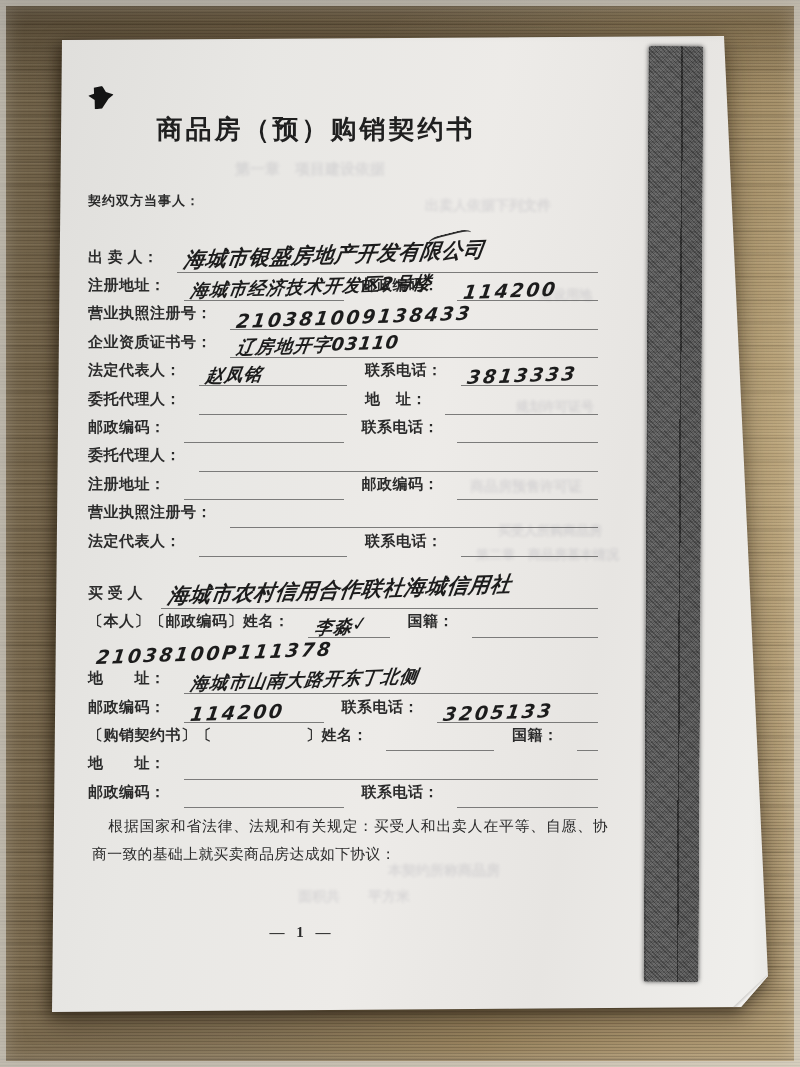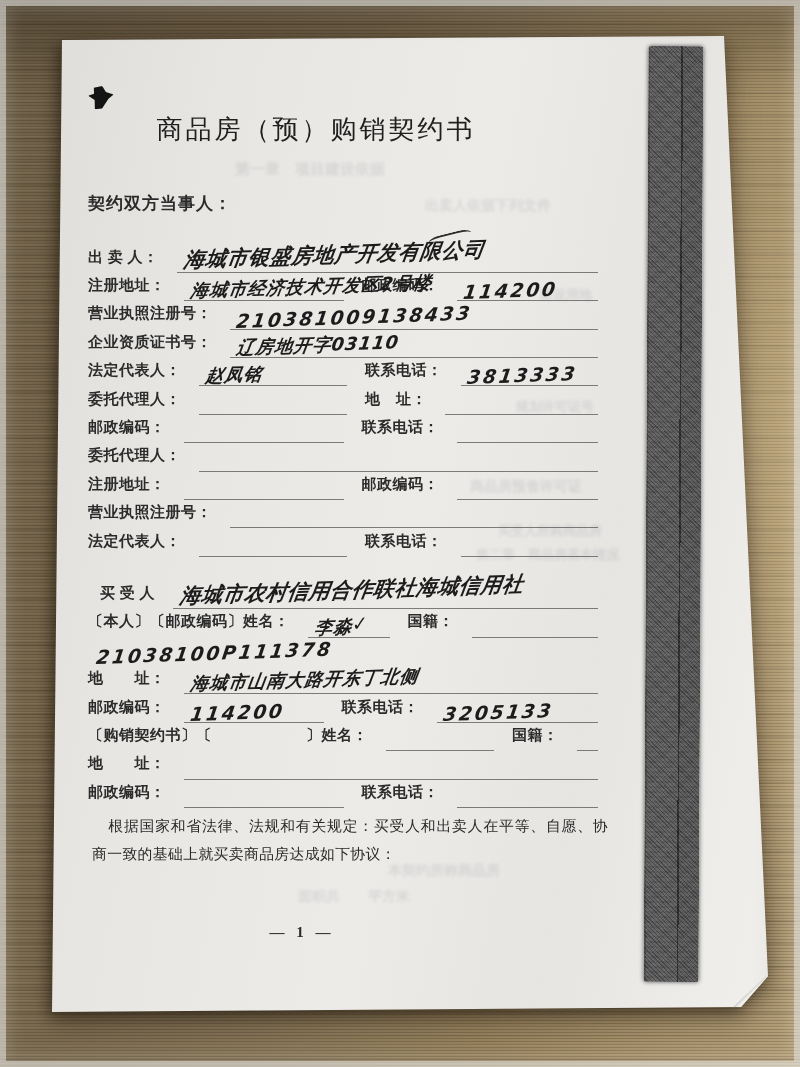--- a/index.html
+++ b/index.html
@@ -29,25 +29,25 @@
       repeating-linear-gradient(45deg, rgba(0,0,0,.26) 0 1px, transparent 1px 3px),
       repeating-linear-gradient(-45deg, rgba(255,255,255,.09) 0 1px, transparent 1px 2px),
       repeating-linear-gradient(to bottom, rgba(0,0,0,.10) 0 2px, transparent 2px 5px),
       linear-gradient(to right, #4c4c4c 0 2px, #5e5e5e 2px 60%, #2c2c2c 60% 63%, #595959 63% 100%);
     box-shadow:0 0 4px rgba(70,70,70,.9);}
   .fold-corner{position:absolute;left:730px;top:972px;width:40px;height:38px;
     background:linear-gradient(135deg, transparent 42%, #b9b7b3 46%, #f1f0ee 55%, #dcdad6 100%);
     clip-path:polygon(100% 0, 0 100%, 100% 100%);}
   .content{position:absolute;left:88px;top:0;width:512px;color:#2b2b2b;}
   .doc-title{position:absolute;top:112px;left:0;width:100%;margin-left:-28px;text-align:center;
-    font-size:26px;font-weight:400;letter-spacing:3px;color:#1f1f1f;}
-  .section-heading{position:absolute;top:192px;left:0;font-size:17px;font-weight:700;letter-spacing:1px;}
+    font-size:26px;font-weight:700;letter-spacing:3px;color:#1f1f1f;}
+  .section-heading{position:absolute;top:192px;left:0;font-size:13px;font-weight:700;letter-spacing:1px;}
   .rows{position:absolute;top:244px;left:0;width:100%;}
   .row{display:flex;align-items:center;height:28.4px;gap:16px;}
-  .row.gap-before{margin-top:24px;margin-left:12px;}
+  .row.gap-before{margin-top:24px;}
   .lbl{font-size:15px;font-weight:600;white-space:nowrap;line-height:1;padding-bottom:2px;letter-spacing:.5px;}
   .fill{position:relative;height:100%;border-bottom:1.4px solid rgba(85,85,85,.75);margin:0 2px;}
   .plain{position:relative;height:100%;margin:0 2px;}
   .hw{position:absolute;left:5px;bottom:-3px;white-space:nowrap;color:#1c1c1c;
     font-family:"DejaVu Sans",sans-serif;font-style:italic;font-weight:600;
     transform:rotate(-2deg) skewX(-10deg);transform-origin:left bottom;}
   .hw-lg{font-size:21px;letter-spacing:.5px;bottom:-2px;}
   .hw-md{font-size:18px;letter-spacing:1px;}
   .hw-num{font-size:19px;letter-spacing:2.5px;}
   .basis{position:absolute;top:812px;left:4px;width:516px;font-size:14.8px;line-height:28px;

